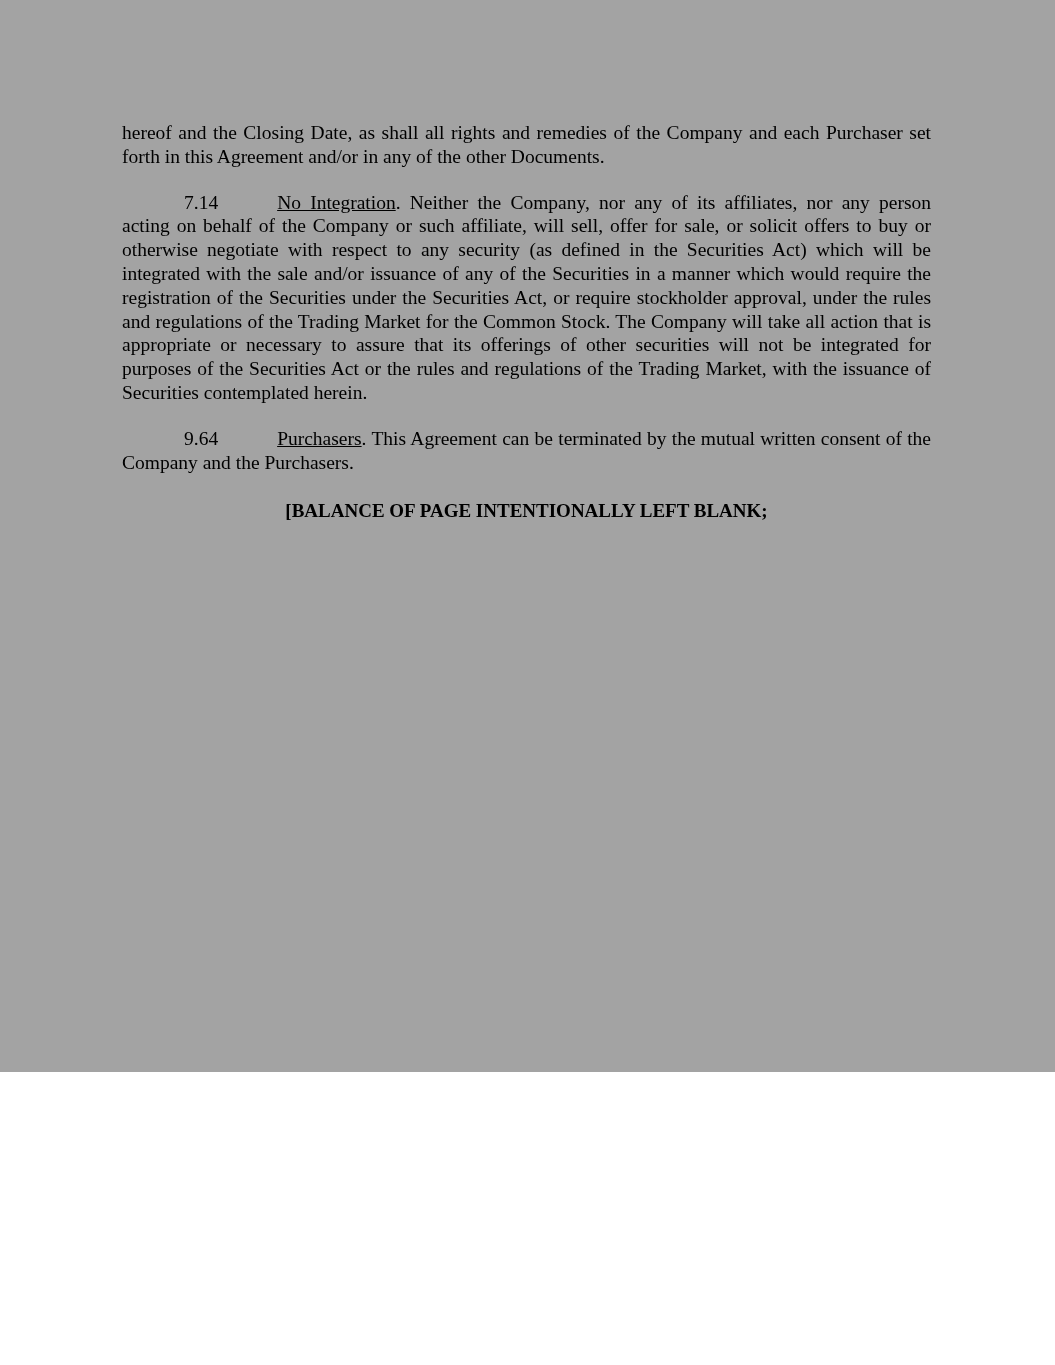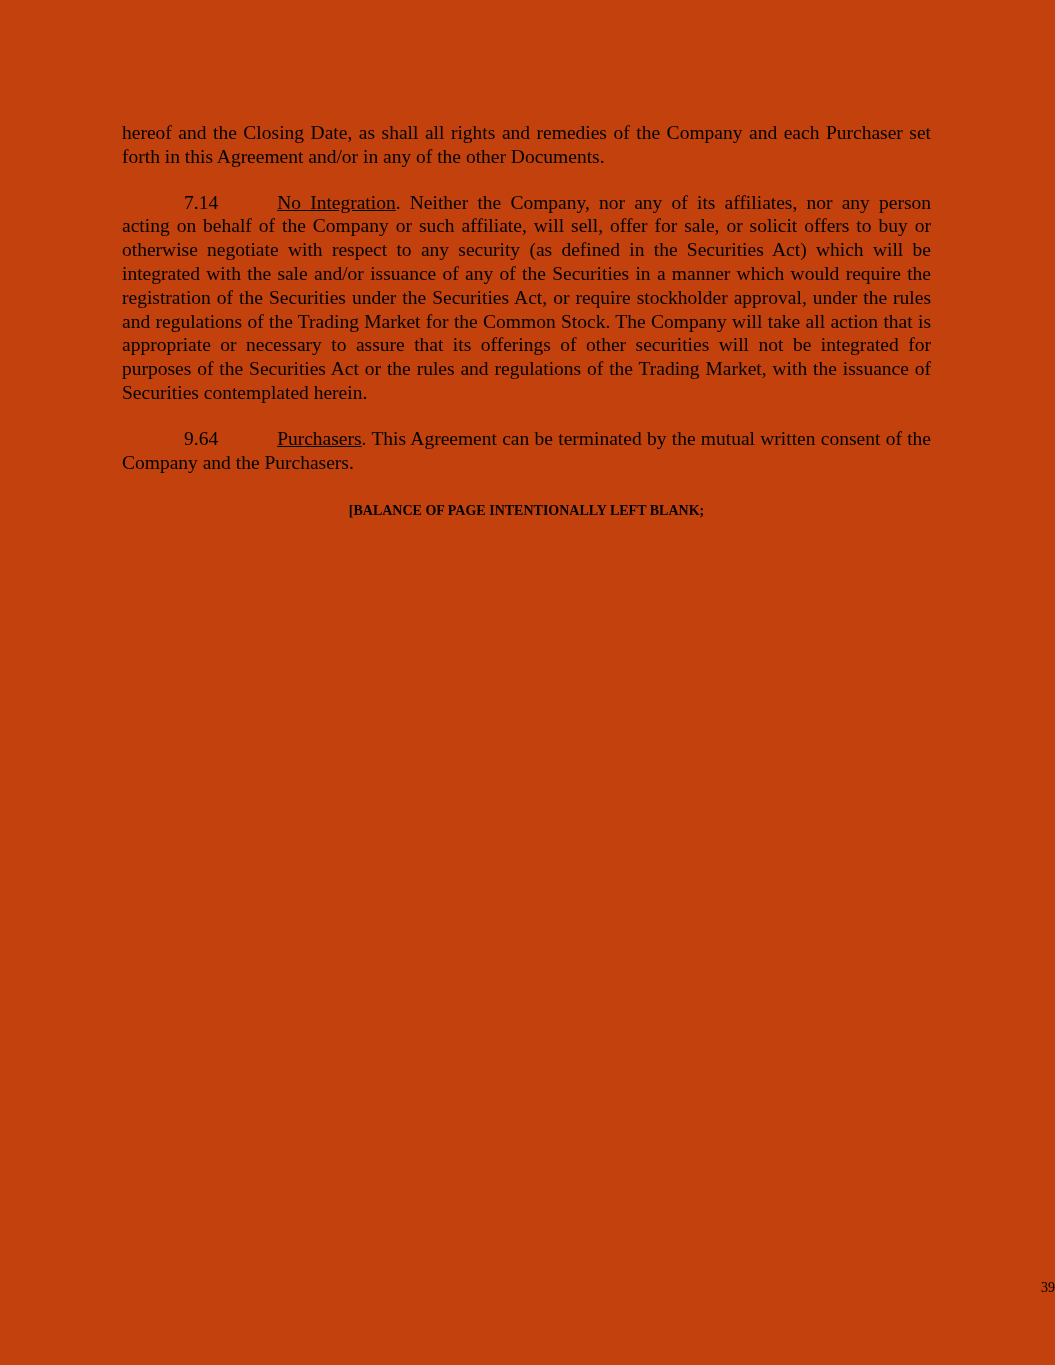--- a/index.html
+++ b/index.html
@@ -7,22 +7,22 @@
     width: 1055px;
     background: #ffffff;
   }
   body {
     font-family: "Liberation Serif", serif;
     color: #000000;
   }
   .doc-page {
     position: relative;
     width: 1055px;
-    height: 1365px;
-    background: #c2410c;
+    height: 1072px;
+    background: #a3a3a3;
     overflow: hidden;
   }
   .content {
     position: absolute;
     left: 122px;
     top: 121px;
     width: 809px;
   }
   .para {
     font-size: 19.5px;
@@ -37,21 +37,21 @@
     display: inline-block;
     width: 33px;
   }
   .sec-head {
     text-decoration: underline;
     margin-left: 26px;
   }
   .notice {
     text-align: center;
     font-weight: bold;
-    font-size: 14px;
+    font-size: 19px;
     line-height: 25.5px;
     margin-top: 24px;
   }
   .page-number {
     position: absolute;
     top: 1276px;
     left: 0;
     width: 100%;
     text-align: right;
     font-size: 14px;

